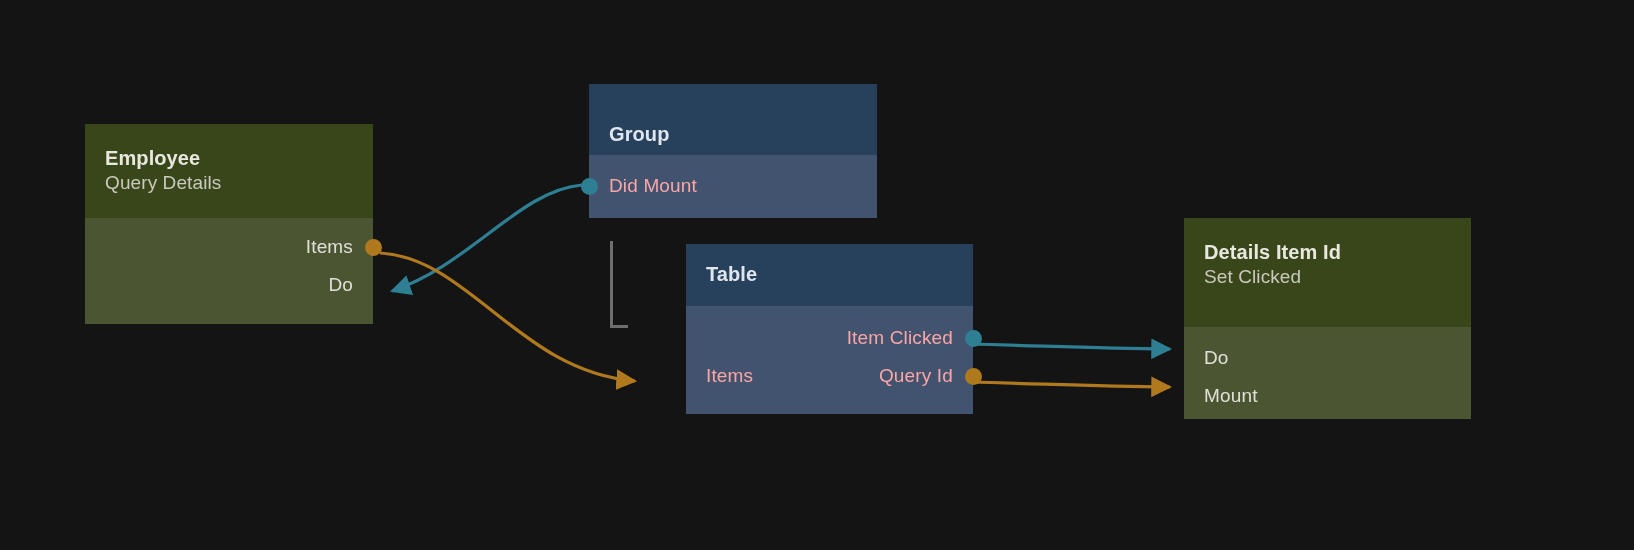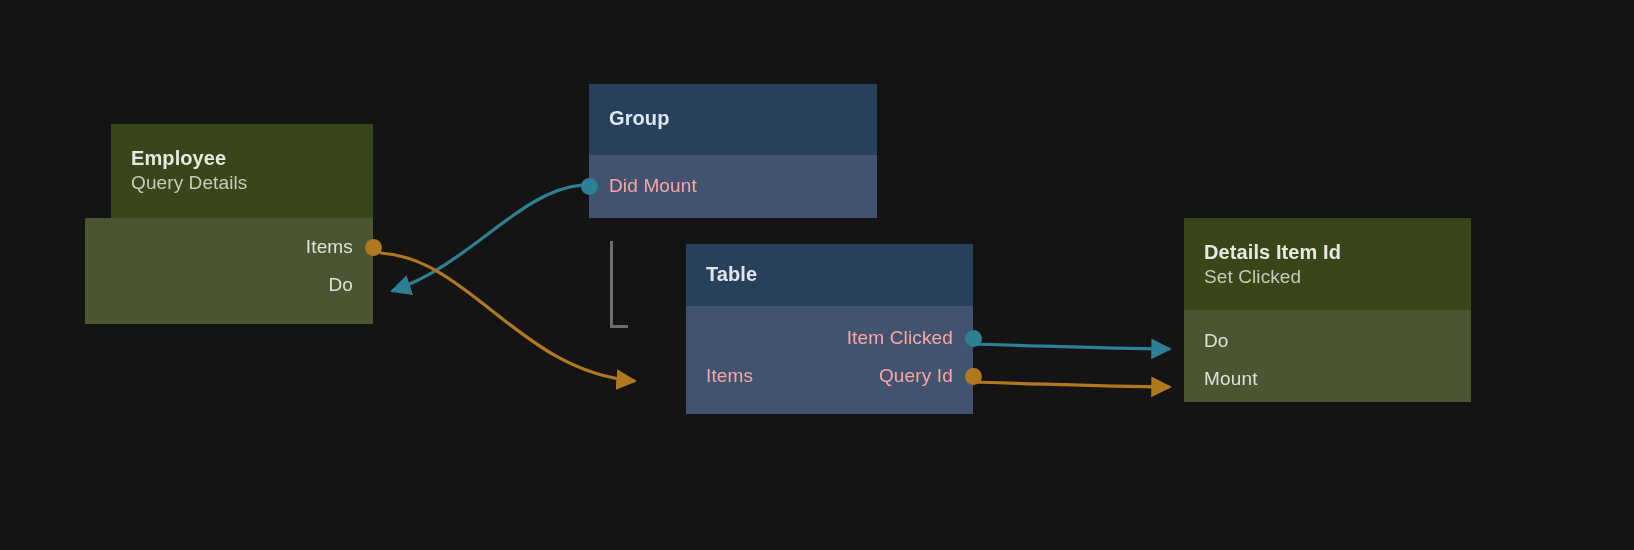--- a/index.html
+++ b/index.html
@@ -53,21 +53,21 @@
     color: #c9c9bd;
     line-height: 1.3;
     letter-spacing: 0.1px;
   }
   
   .node-green .node-header { background: #384619; }
   .node-green .node-body   { background: #4b5531; }
   
   .node-blue .node-header { background: #27405c; }
   .node-blue .node-body   { background: #41536e; }
-  .node-blue .node-title  { color: #dfe6ee; }
+  .node-blue .node-title  { color: #dfe6ee; margin-top: 16px; }
 
   .port-row {
     position: relative;
     height: 38px;
     display: flex;
     align-items: center;
   }
   .port-label {
     font-size: 19px;
     color: #dfe0d8;
@@ -118,21 +118,21 @@
     <path d="M 380 253 C 470 258, 520 372, 635 381" fill="none" stroke="#b0791e" stroke-width="3.2" marker-end="url(#arrowGold)"></path>
 
     <path d="M 922 343 C 1030 345, 1080 348, 1170 349" fill="none" stroke="#2e7f93" stroke-width="3.2" marker-end="url(#arrowTeal)"></path>
 
     <path d="M 922 381 C 1030 383, 1080 386, 1170 387" fill="none" stroke="#b0791e" stroke-width="3.2" marker-end="url(#arrowGold)"></path>
   </svg>
 
   <div class="bracket" style="left:610px; top:241px; width:18px; height:87px;"></div>
 
   <div class="node node-green" style="left:85px; top:124px; width:288px; height:200px;">
-    <div class="node-header" style="height:94px;margin-left:26px;">
+    <div class="node-header" style="height:94px;">
       <div class="node-title">Employee</div>
       <div class="node-subtitle">Query Details</div>
     </div>
     <div class="node-body" style="height:106px; padding-top:10px;">
       <div class="port-row port-right">
         <span class="port-label">Items</span>
         <span class="port-dot on-right dot-gold"></span>
       </div>
       <div class="port-row port-right">
         <span class="port-label">Do</span>
@@ -163,21 +163,21 @@
       </div>
       <div class="port-row" style="justify-content:space-between; padding:0 20px;">
         <span class="port-label">Items</span>
         <span class="port-label">Query Id</span>
         <span class="port-dot on-right dot-gold"></span>
       </div>
     </div>
   </div>
 
   <div class="node node-green" style="left:1184px; top:218px; width:287px; height:201px;">
-    <div class="node-header" style="height:92px;">
+    <div class="node-header" style="height:109px;">
       <div class="node-title">Details Item Id</div>
       <div class="node-subtitle">Set Clicked</div>
     </div>
     <div class="node-body" style="height:92px; padding-top:12px;">
       <div class="port-row port-left">
         <span class="port-label">Do</span>
       </div>
       <div class="port-row port-left">
         <span class="port-label">Mount</span>
       </div>

